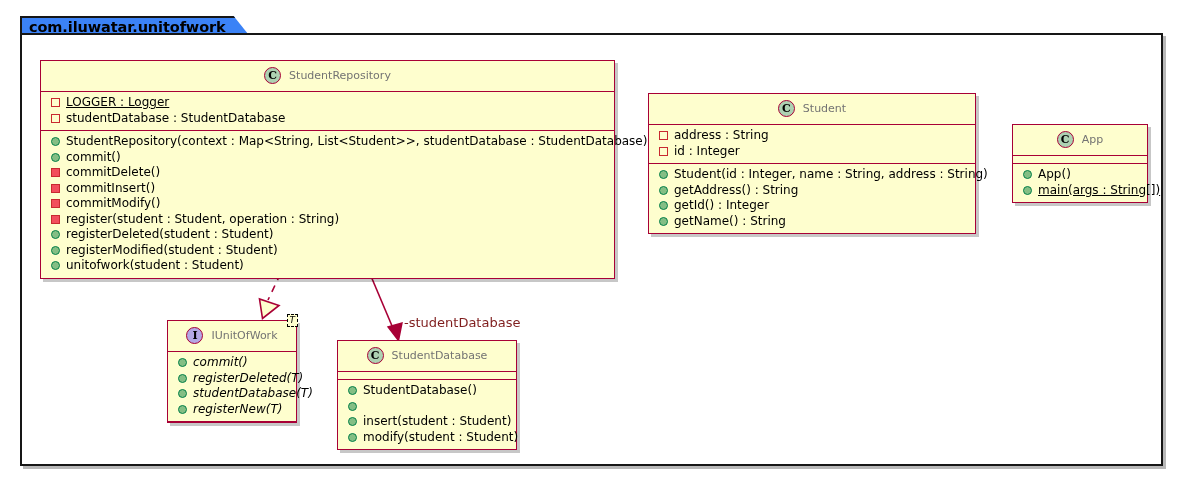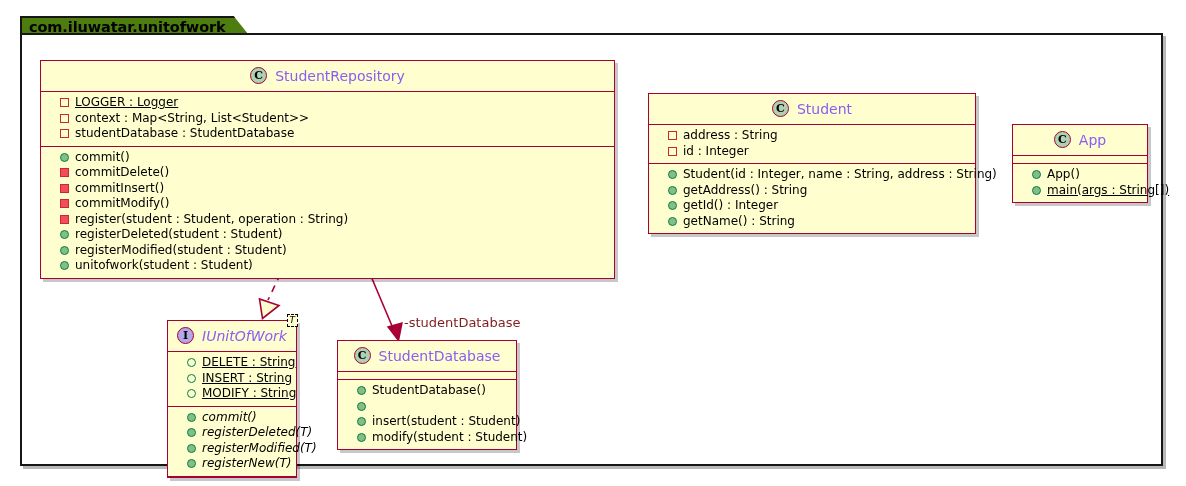--- a/index.html
+++ b/index.html
@@ -27,21 +27,21 @@
     box-sizing: border-box;
     box-shadow: 3px 3px 0 0 rgba(0,0,0,0.28);
   }
   #package-tab {
     position: absolute;
     left: 20px;
     top: 16px;
     height: 20px;
     border: 2px solid #161616;
     border-bottom: none;
-    background: #4d7c0f;
+    background: #3b82f6;
     box-sizing: border-box;
     padding: 0 22px 0 7px;
     display: flex;
     align-items: center;
     
     clip-path: polygon(0 0, calc(100% - 16px) 0, 100% 100%, 0 100%);
   }
   #package-tab .tab-label {
     font-size: 14.5px;
     font-weight: bold;
@@ -62,29 +62,29 @@
   }
   .uml-header {
     display: flex;
     align-items: center;
     justify-content: center;
     gap: 8px;
     padding: 6px 8px 7px 8px;
     border-bottom: 1.5px solid #A80036;
   }
   .uml-title {
-    font-size: 14px;
-    color: #8b5cf6;
+    font-size: 11px;
+    color: #737373;
     white-space: nowrap;
   }
-  .uml-title.italic { font-style: italic; }
+  .uml-title.italic { }
 
   .uml-compartment {
     border-bottom: 1.5px solid #A80036;
-    padding: 3px 4px 4px 16px;
+    padding: 3px 4px 4px 7px;
   }
   .uml-compartment:last-child { border-bottom: none; }
   .uml-compartment.empty { padding: 0; height: 7px; }
 
   .uml-member {
     display: flex;
     align-items: center;
     gap: 6px;
     height: 15.5px;
     white-space: nowrap;
@@ -215,28 +215,28 @@
       <span class="icon-circle class-icon">C</span>
       <span class="uml-title">StudentRepository</span>
     </div>
     <div class="uml-compartment">
       <div class="uml-member">
         <span class="vis private-field"></span>
         <span class="member-text underline">LOGGER : Logger</span>
       </div>
       <div class="uml-member">
         <span class="vis private-field"></span>
-        <span class="member-text">context : Map&lt;String, List&lt;Student&gt;&gt;</span>
-      </div>
-      <div class="uml-member">
-        <span class="vis private-field"></span>
         <span class="member-text">studentDatabase : StudentDatabase</span>
       </div>
     </div>
     <div class="uml-compartment">
+      <div class="uml-member">
+        <span class="vis public-method"></span>
+        <span class="member-text">StudentRepository(context : Map&lt;String, List&lt;Student&gt;&gt;, studentDatabase : StudentDatabase)</span>
+      </div>
       <div class="uml-member">
         <span class="vis public-method"></span>
         <span class="member-text">commit()</span>
       </div>
       <div class="uml-member">
         <span class="vis private-method"></span>
         <span class="member-text">commitDelete()</span>
       </div>
       <div class="uml-member">
         <span class="vis private-method"></span>
@@ -315,44 +315,30 @@
       </div>
     </div>
   </div>
 <div class="uml-box" id="box-iunitofwork">
     <div class="uml-header">
       <span class="icon-circle interface-icon">I</span>
       <span class="uml-title italic">IUnitOfWork</span>
     </div>
     <div class="uml-compartment">
       <div class="uml-member">
-        <span class="vis public-field"></span>
-        <span class="member-text underline">DELETE : String</span>
-      </div>
-      <div class="uml-member">
-        <span class="vis public-field"></span>
-        <span class="member-text underline">INSERT : String</span>
-      </div>
-      <div class="uml-member">
-        <span class="vis public-field"></span>
-        <span class="member-text underline">MODIFY : String</span>
-      </div>
-    </div>
-    <div class="uml-compartment">
-      <div class="uml-member">
         <span class="vis public-method"></span>
         <span class="member-text italic">commit()</span>
       </div>
       <div class="uml-member">
         <span class="vis public-method"></span>
         <span class="member-text italic">registerDeleted(T)</span>
       </div>
       <div class="uml-member">
         <span class="vis public-method"></span>
-        <span class="member-text italic">registerModified(T)</span>
+        <span class="member-text italic">studentDatabase(T)</span>
       </div>
       <div class="uml-member">
         <span class="vis public-method"></span>
         <span class="member-text italic">registerNew(T)</span>
       </div>
     </div>
     <span class="generic-param">T</span>
   </div>
 <div class="uml-box" id="box-student-database">
     <div class="uml-header">

